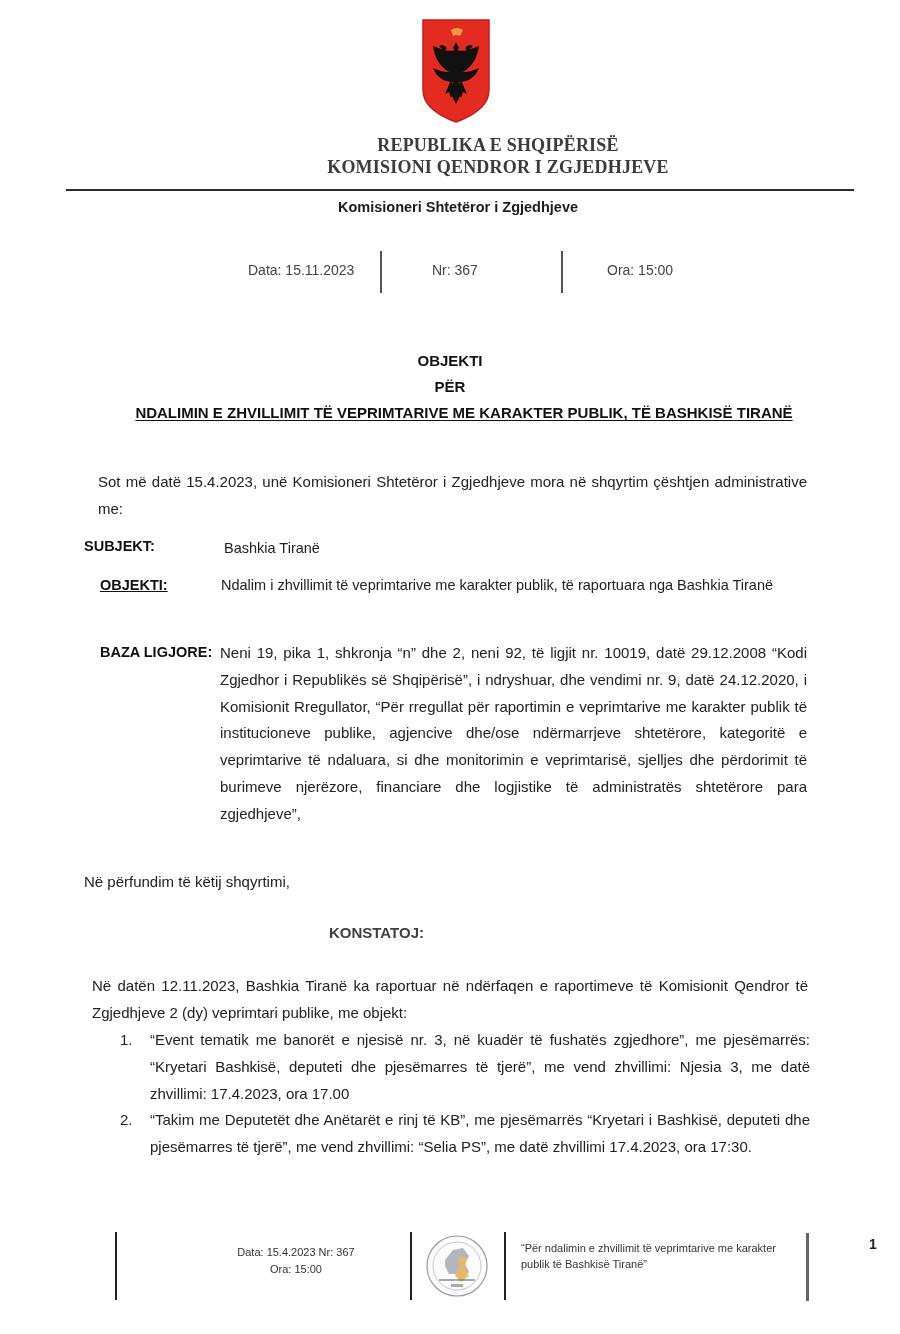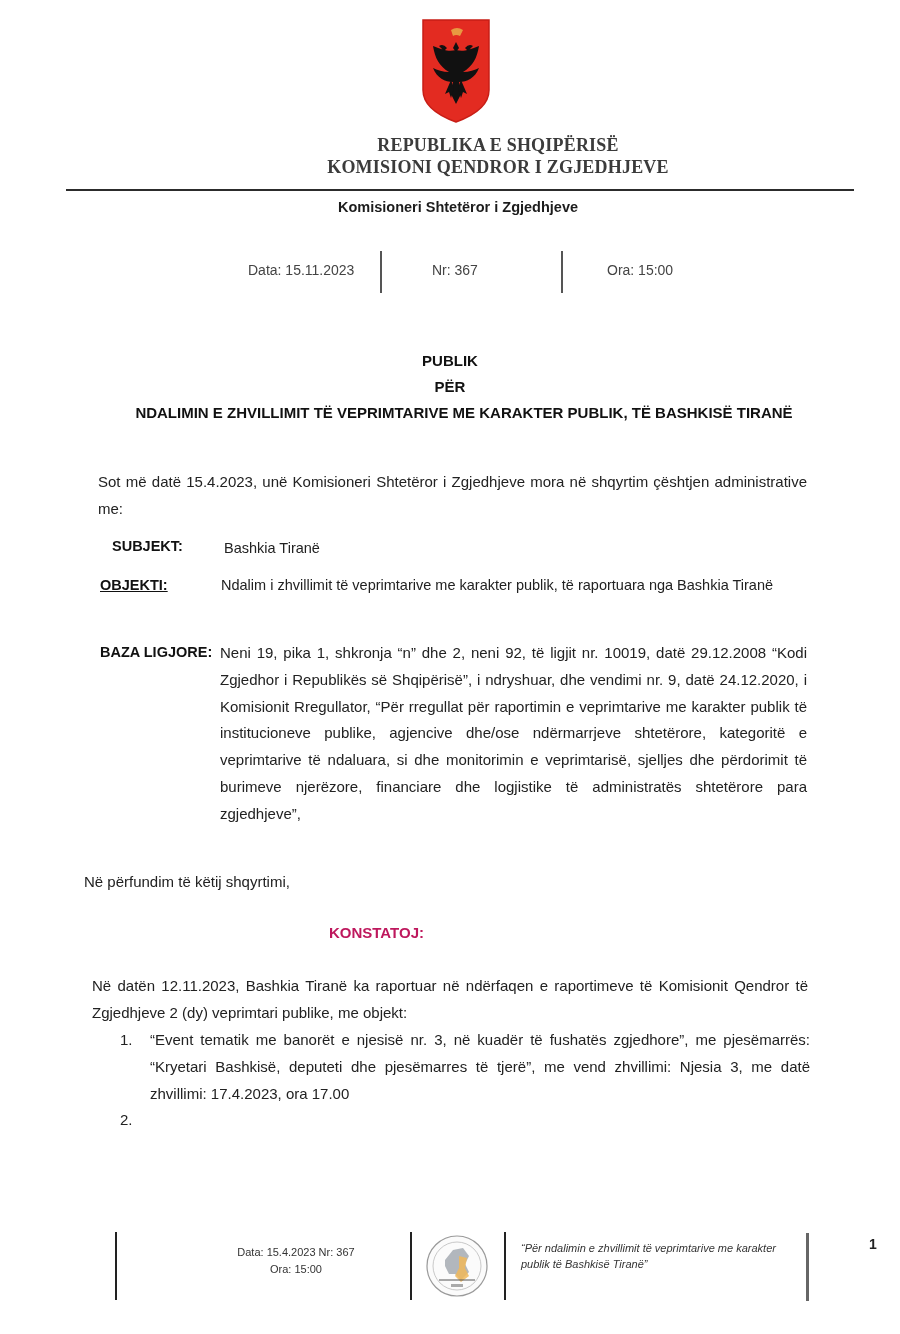--- a/index.html
+++ b/index.html
@@ -19,48 +19,48 @@
     .meta.date { left: 248px; }
     .meta.nr { left: 432px; }
     .meta.ora { left: 607px; }
     .vbar { position: absolute; width: 2px; background: #555; }
     .vbar.v1 { left: 380px; top: 251px; height: 42px; }
     .vbar.v2 { left: 561px; top: 251px; height: 42px; }
 
     .title { position: absolute; left: 0; width: 900px; text-align: center; font-weight: bold; font-size: 15px; color: #111; }
     .t1 { top: 352px; }
     .t2 { top: 378px; }
-    .t3 { top: 404px; text-underline-offset: 2px; padding-left: 28px; }
+    .t3 { top: 404px; text-decoration: underline; text-underline-offset: 2px; padding-left: 28px; }
 
     .body-text { position: absolute; font-size: 15px; line-height: 26.5px; color: #222; text-align: justify; text-align-last: left; }
     .intro { left: 98px; top: 469px; width: 709px; }
     .label { position: absolute; font-weight: bold; font-size: 14.5px; color: #111; }
-    .lbl-subjekt { left: 112px; top: 538px; }
+    .lbl-subjekt { left: 84px; top: 538px; }
     .lbl-objekti { left: 100px; top: 577px; text-decoration: underline; }
     .lbl-baza { left: 100px; top: 644px; }
     .val { position: absolute; font-size: 14.5px; line-height: 26px; color: #222; }
     .val-subjekt { left: 224px; top: 535px; }
     .val-objekti { left: 221px; top: 572px; width: 590px; }
     .val-baza { left: 220px; top: 640px; width: 587px; text-align: justify; text-align-last: left; line-height: 26.8px; font-size: 15px; }
 
     .closing { left: 84px; top: 869px; }
-    .konst { position: absolute; left: 0; width: 753px; text-align: center; top: 924px; font-weight: bold; font-size: 15px; color: #be185d; }
+    .konst { position: absolute; left: 0; width: 753px; text-align: center; top: 924px; font-weight: bold; font-size: 15px; color: #404040; }
     .finding { left: 92px; top: 973px; width: 716px; }
     .list { position: absolute; left: 120px; top: 1027px; width: 690px; list-style: none; }
     .list li { position: relative; padding-left: 30px; font-size: 15px; line-height: 26.8px; text-align: justify; text-align-last: left; color: #222; }
     .list li .num { position: absolute; left: 0; top: 0; }
 
     .foot-bar { position: absolute; width: 2px; background: #222; }
     .fb1 { left: 115px; top: 1232px; height: 68px; }
     .fb2 { left: 410px; top: 1232px; height: 68px; }
     .fb3 { left: 504px; top: 1232px; height: 68px; }
     .fb4 { left: 806px; top: 1233px; height: 68px; background: #666; width: 3px; }
     .foot-meta { position: absolute; left: 200px; top: 1244px; width: 192px; text-align: center; font-size: 11px; line-height: 17px; color: #333; }
     .seal { position: absolute; left: 425px; top: 1234px; width: 64px; height: 64px; }
-    .foot-quote { position: absolute; left: 521px; top: 1240px; width: 285px; font-size: 11px; line-height: 16px; color: #333; font-style: italic; }
+    .foot-quote { position: absolute; left: 521px; top: 1240px; width: 285px; font-size: 11px; line-height: 16px; color: #333; }
     .page-num { position: absolute; left: 869px; top: 1236px; font-weight: bold; font-size: 14px; color: #222; }
   </style>
 </head>
 <body>
 
 <svg class="emblem" viewBox="0 0 70 106">
   <path d="M2 2 H68 V72 Q68 92 35 104 Q2 92 2 72 Z" fill="#e32b21" stroke="#c81e16" stroke-width="1.5"></path>
   <path d="M30 12 q6 -4 12 0 l-3 6 q-4 -2 -7 0 z" fill="#e8b54a" opacity="0.8"></path>
   <path d="M35 24 l3 6 l-3 4 l-3 -4 z" fill="#111"></path>
   <path d="M26 30 q-4 -5 -8 -2 q3 2 4 6 z M44 30 q4 -5 8 -2 q-3 2 -4 6 z" fill="#111"></path>
@@ -72,21 +72,21 @@
 <div class="hdr-serif hdr2">KOMISIONI QENDROR I ZGJEDHJEVE</div>
 <div class="hr-main"></div>
 <div class="sub-office">Komisioneri Shtetëror i Zgjedhjeve</div>
 
 <div class="meta date">Data: 15.11.2023</div>
 <div class="vbar v1"></div>
 <div class="meta nr">Nr: 367</div>
 <div class="vbar v2"></div>
 <div class="meta ora">Ora: 15:00</div>
 
-<div class="title t1">PUBLIK</div>
+<div class="title t1">OBJEKTI</div>
 <div class="title t2">PËR</div>
 <div class="title t3">NDALIMIN E ZHVILLIMIT TË VEPRIMTARIVE ME KARAKTER PUBLIK, TË BASHKISË TIRANË</div>
 
 <p class="body-text intro">Sot më datë 15.4.2023, unë Komisioneri Shtetëror i Zgjedhjeve mora në shqyrtim çështjen administrative me:</p>
 
 <div class="label lbl-subjekt">SUBJEKT:</div>
 <div class="val val-subjekt">Bashkia Tiranë</div>
 <div class="label lbl-objekti">OBJEKTI:</div>
 <div class="val val-objekti">Ndalim i zhvillimit të veprimtarive me karakter publik, të raportuara nga Bashkia Tiranë</div>
 <div class="label lbl-baza">BAZA LIGJORE:</div>
@@ -96,20 +96,21 @@
 <div class="konst">KONSTATOJ:</div>
 <p class="body-text finding">Në datën 12.11.2023, Bashkia Tiranë ka raportuar në ndërfaqen e raportimeve të Komisionit Qendror të Zgjedhjeve 2 (dy) veprimtari publike, me objekt:</p>
 
 <ol class="list">
   <li>
     <span class="num">1.</span>
     <span>“Event tematik me banorët e njesisë nr. 3, në kuadër të fushatës zgjedhore”, me pjesëmarrës: “Kryetari Bashkisë, deputeti dhe pjesëmarres të tjerë”, me vend zhvillimi: Njesia 3, me datë zhvillimi: 17.4.2023, ora 17.00</span>
   </li>
   <li>
     <span class="num">2.</span>
+    <span>“Takim me Deputetët dhe Anëtarët e rinj të KB”, me pjesëmarrës “Kryetari i Bashkisë, deputeti dhe pjesëmarres të tjerë”, me vend zhvillimi: “Selia PS”, me datë zhvillimi 17.4.2023, ora 17:30.</span>
   </li>
 </ol>
 
 <div class="foot-bar fb1"></div>
 <div class="foot-meta">
   <div>Data: 15.4.2023  Nr: 367</div>
   <div>Ora: 15:00</div>
 </div>
 <div class="foot-bar fb2"></div>
 <svg class="seal" viewBox="0 0 64 64">

